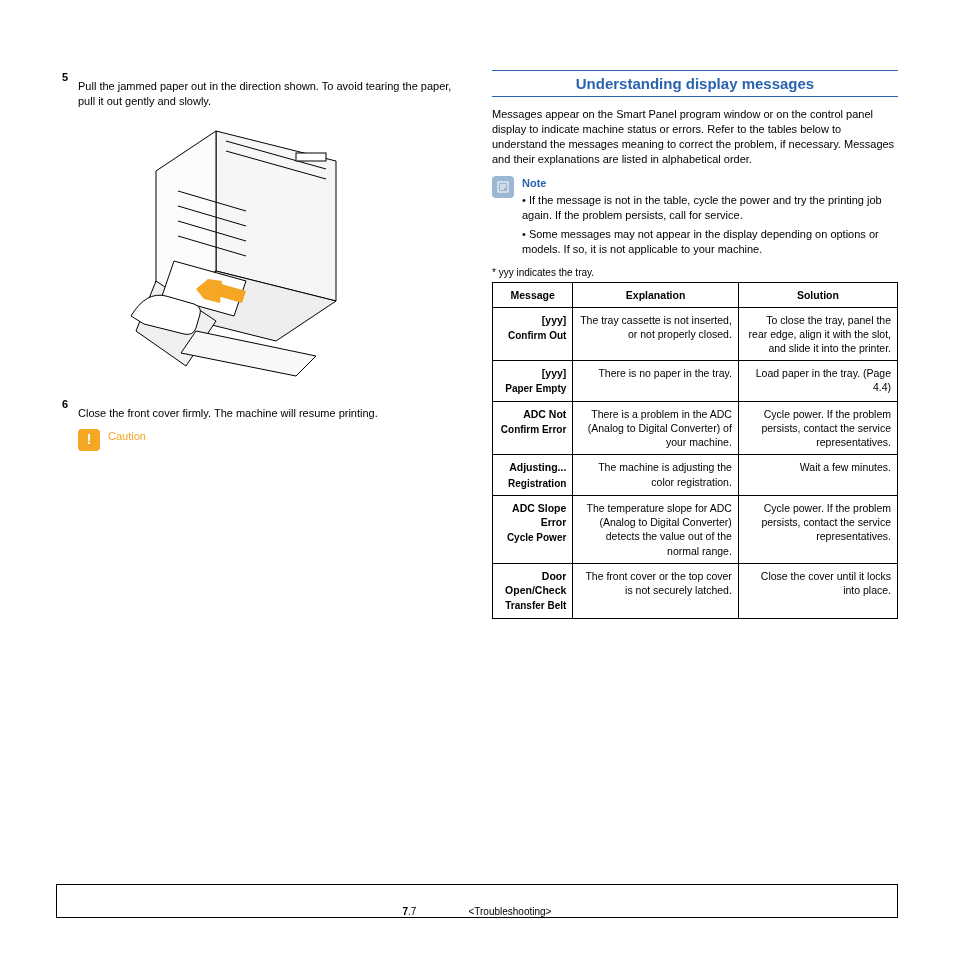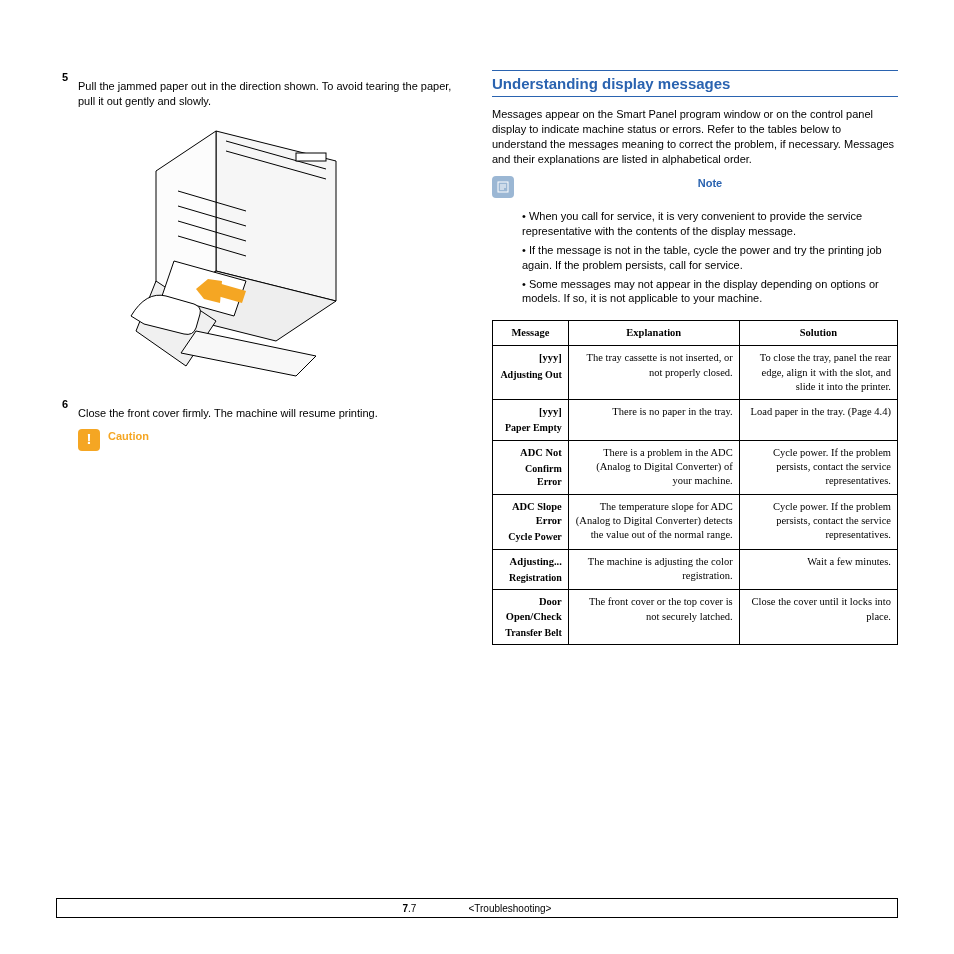--- a/index.html
+++ b/index.html
@@ -61,50 +61,49 @@
     display: flex;
     align-items: center;
     justify-content: center;
     font-size: 15px;
     font-weight: bold;
     color: #fff;
   }
   .caution-icon { background: #f5a623; }
   .note-icon { background: #9bb7d4; }
   .callout-body { flex: 1; }
-  .callout-title-caution { color: #f5a623; font-weight: bold; margin-bottom: 2px; }
-  .callout-title-note { color: #2a63b0; font-weight: bold; margin-bottom: 18px; text-align: center; }
+  .callout-title-caution { color: #f5a623; font-weight: normal; margin-bottom: 2px; }
+  .callout-title-note { color: #2a63b0; font-weight: bold; margin-bottom: 2px; }
   .bullet-line { margin-bottom: 4px; }
 
   .section-title {
     color: #2a63b0;
     font-weight: bold;
     font-size: 15px;
-    text-align: left;
+    text-align: center;
     border-top: 1.5px solid #2a63b0;
     border-bottom: 1.5px solid #2a63b0;
     padding: 4px 0;
     margin-bottom: 10px;
   }
   .intro {
     line-height: 1.35;
     margin-bottom: 10px;
   }
   .footnote {
     font-size: 10px;
     margin: 2px 0 2px 0;
   }
 
   table.msg {
     border-collapse: collapse;
     width: 100%;
     font-size: 10.5px;
     line-height: 1.35;
-    margin-top: 10px;
-    font-family: Liberation Serif, serif;
+    margin-top: 4px;
   }
   table.msg th, table.msg td {
     border: 1px solid #000;
     padding: 5px 6px;
     vertical-align: top;
     text-align: right;
   }
   table.msg th {
     font-weight: bold;
     text-align: center;
@@ -112,23 +111,23 @@
   }
   .msg-col { font-weight: bold; }
   .msg-sub { display:block; font-weight: bold; font-size:10px; margin-top:2px; }
 
   .footer {
     position: absolute;
     left: 56px;
     right: 56px;
     bottom: 36px;
     border: 1px solid #000;
-    height: 20px;
-    display: flex;
-    align-items: center;
+    height: 34px;
+    display: flex;
+    align-items: flex-end;
     justify-content: center;
     font-size: 10px;
     gap: 44px;
   }
   .footer .pn b { font-weight: bold; }
   .footer .chap { margin-left: 8px; color:#000; }
 </style>
 </head>
 <body>
 
@@ -196,60 +195,60 @@
 
     <div class="callout-row" style="margin-left:0">
       <div class="callout-icon note-icon">
         <svg width="14" height="14" viewBox="0 0 14 14">
             <rect x="2" y="2" width="10" height="10" fill="none" stroke="#fff"></rect>
             <path d="M4 5h6M4 7h6M4 9h4" stroke="#fff" stroke-width="1"></path>
           </svg>
       </div>
       <div class="callout-body">
         <div class="callout-title-note">Note</div>
-        <div class="bullet-line">• When you call for service, it is very convenient to provide the service representative with the contents of the display message.</div>
         <div class="bullet-line">• If the message is not in the table, cycle the power and try the printing job again. If the problem persists, call for service.</div>
         <div class="bullet-line">• Some messages may not appear in the display depending on options or models. If so, it is not applicable to your machine.</div>
       </div>
     </div>
 
+    <div class="footnote">* yyy indicates the tray.</div>
 
     <table class="msg">
       <thead>
         <tr>
           <th>Message</th>
           <th>Explanation</th>
           <th>Solution</th>
         </tr>
       </thead>
       <tbody id="msg-body">
           <tr>
-            <td class="msg-col">[yyy]<span class="msg-sub">Adjusting Out</span></td>
+            <td class="msg-col">[yyy]<span class="msg-sub">Confirm Out</span></td>
             <td>The tray cassette is not inserted, or not properly closed.</td>
             <td>To close the tray, panel the rear edge, align it with the slot, and slide it into the printer.</td>
           </tr>
           <tr>
             <td class="msg-col">[yyy]<span class="msg-sub">Paper Empty</span></td>
             <td>There is no paper in the tray.</td>
             <td>Load paper in the tray. (Page 4.4)</td>
           </tr>
           <tr>
             <td class="msg-col">ADC Not<span class="msg-sub">Confirm Error</span></td>
             <td>There is a problem in the ADC (Analog to Digital Converter) of your machine.</td>
             <td>Cycle power. If the problem persists, contact the service representatives.</td>
           </tr>
           <tr>
+            <td class="msg-col">Adjusting...<span class="msg-sub">Registration</span></td>
+            <td>The machine is adjusting the color registration.</td>
+            <td>Wait a few minutes.</td>
+          </tr>
+          <tr>
             <td class="msg-col">ADC Slope Error<span class="msg-sub">Cycle Power</span></td>
             <td>The temperature slope for ADC (Analog to Digital Converter) detects the value out of the normal range.</td>
             <td>Cycle power. If the problem persists, contact the service representatives.</td>
-          </tr>
-          <tr>
-            <td class="msg-col">Adjusting...<span class="msg-sub">Registration</span></td>
-            <td>The machine is adjusting the color registration.</td>
-            <td>Wait a few minutes.</td>
           </tr>
           <tr>
             <td class="msg-col">Door Open/Check<span class="msg-sub">Transfer Belt</span></td>
             <td>The front cover or the top cover is not securely latched.</td>
             <td>Close the cover until it locks into place.</td>
           </tr>
         </tbody>
     </table>
 
   </div>

